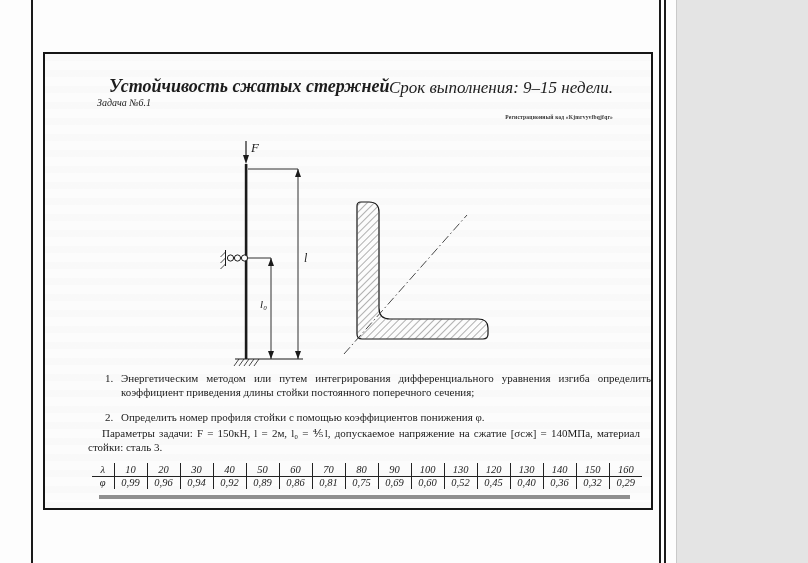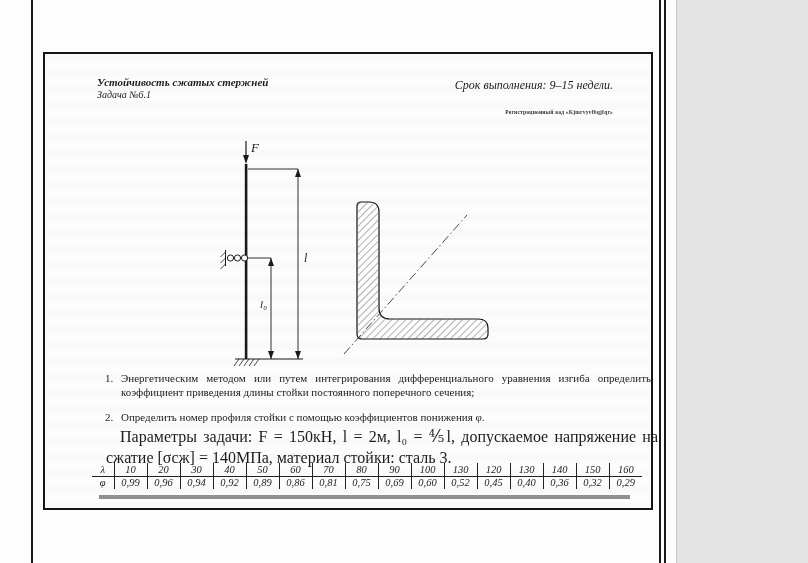--- a/index.html
+++ b/index.html
@@ -28,46 +28,46 @@
     position: absolute; left: 43px; top: 52px; width: 610px; height: 458px;
     border: 2px solid #151515;
     background:
       repeating-linear-gradient(180deg, rgba(0,0,0,0.012) 0 7px, rgba(255,255,255,0) 7px 16px),
       #fcfcfc;
   }
 
   
   .hdr-left { position: absolute; left: 52px; top: 22px; line-height: 1.12; }
   .hdr-title    { font-size: 13px;   font-weight: bold; }
-  .hdr-subtitle { font-size: 11px; font-weight: bold; font-style: italic; }
+  .hdr-subtitle { font-size: 18px; font-weight: bold; font-style: italic; margin-left: 12px; }
   .hdr-tasknum  { font-size: 10px; font-style: italic; margin-top: 1px; }
 
   .hdr-right { position: absolute; right: 38px; top: 24px; text-align: right; }
-  .hdr-deadline { font-size: 12px; font-style: italic; }
+  .hdr-deadline { font-size: 17px; font-style: italic; }
   .hdr-regcode  { font-size: 5.5px; font-weight: bold; margin-top: 16px; color: #333; letter-spacing: 0.2px; }
 
   
   .fig-column  { position: absolute; left: 160px; top: 84px; }
   .fig-profile { position: absolute; left: 295px; top: 140px; }
   .fig-caption {
     position: absolute; left: 295px; top: 297px; width: 170px;
     text-align: center; font-size: 11px; letter-spacing: 0.5px;
   }
 
   
   .tasks { position: absolute; left: 60px; top: 318px; width: 546px; }
   .task-item { display: flex; margin-top: 12px; font-size: 11px; line-height: 13.5px; }
   .task-item:first-child { margin-top: 0; }
   .task-num  { width: 16px; flex: 0 0 16px; }
   .task-text { flex: 1; text-align: justify; }
 
   
   .params {
-    position: absolute; left: 61px; top: 372px; width: 552px;
-    font-size: 16px; line-height: 21px; text-align: justify; text-indent: 14px;
+    position: absolute; left: 43px; top: 372px; width: 552px;
+    font-size: 11px; line-height: 14px; text-align: justify; text-indent: 14px;
   }
   .table-caption {
     position: absolute; left: 45px; top: 399px; width: 552px;
     font-size: 11px; text-indent: 14px; white-space: nowrap; overflow: hidden;
   }
 
   
   .coef-table {
     position: absolute; left: 47px; top: 409px; width: 550px;
     border-collapse: collapse; font-size: 10.5px; table-layout: fixed;

